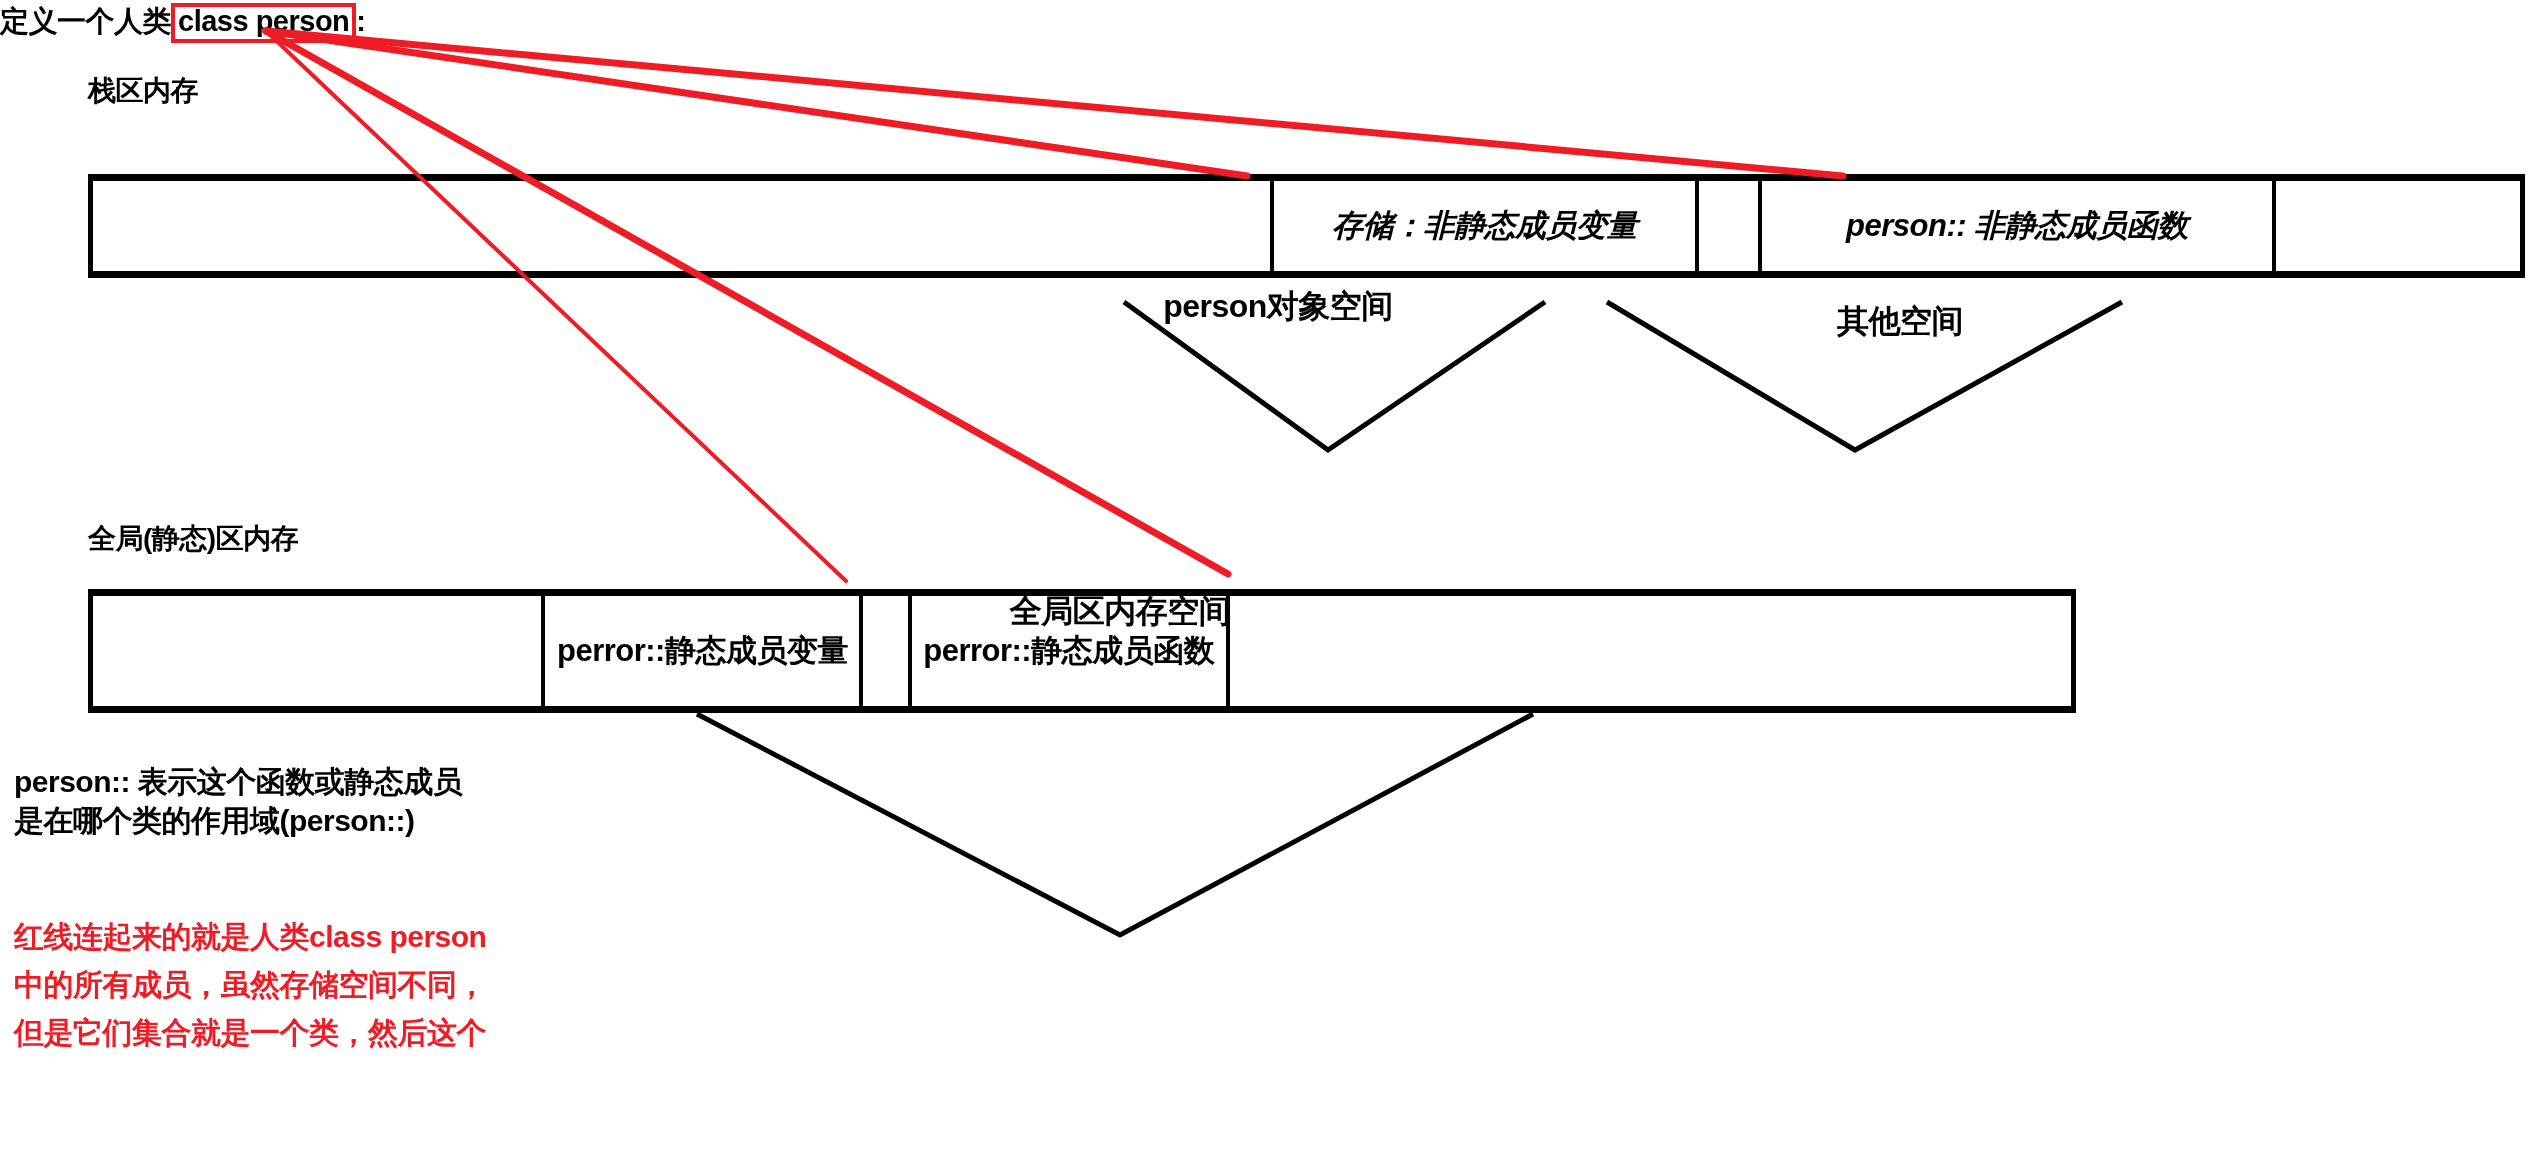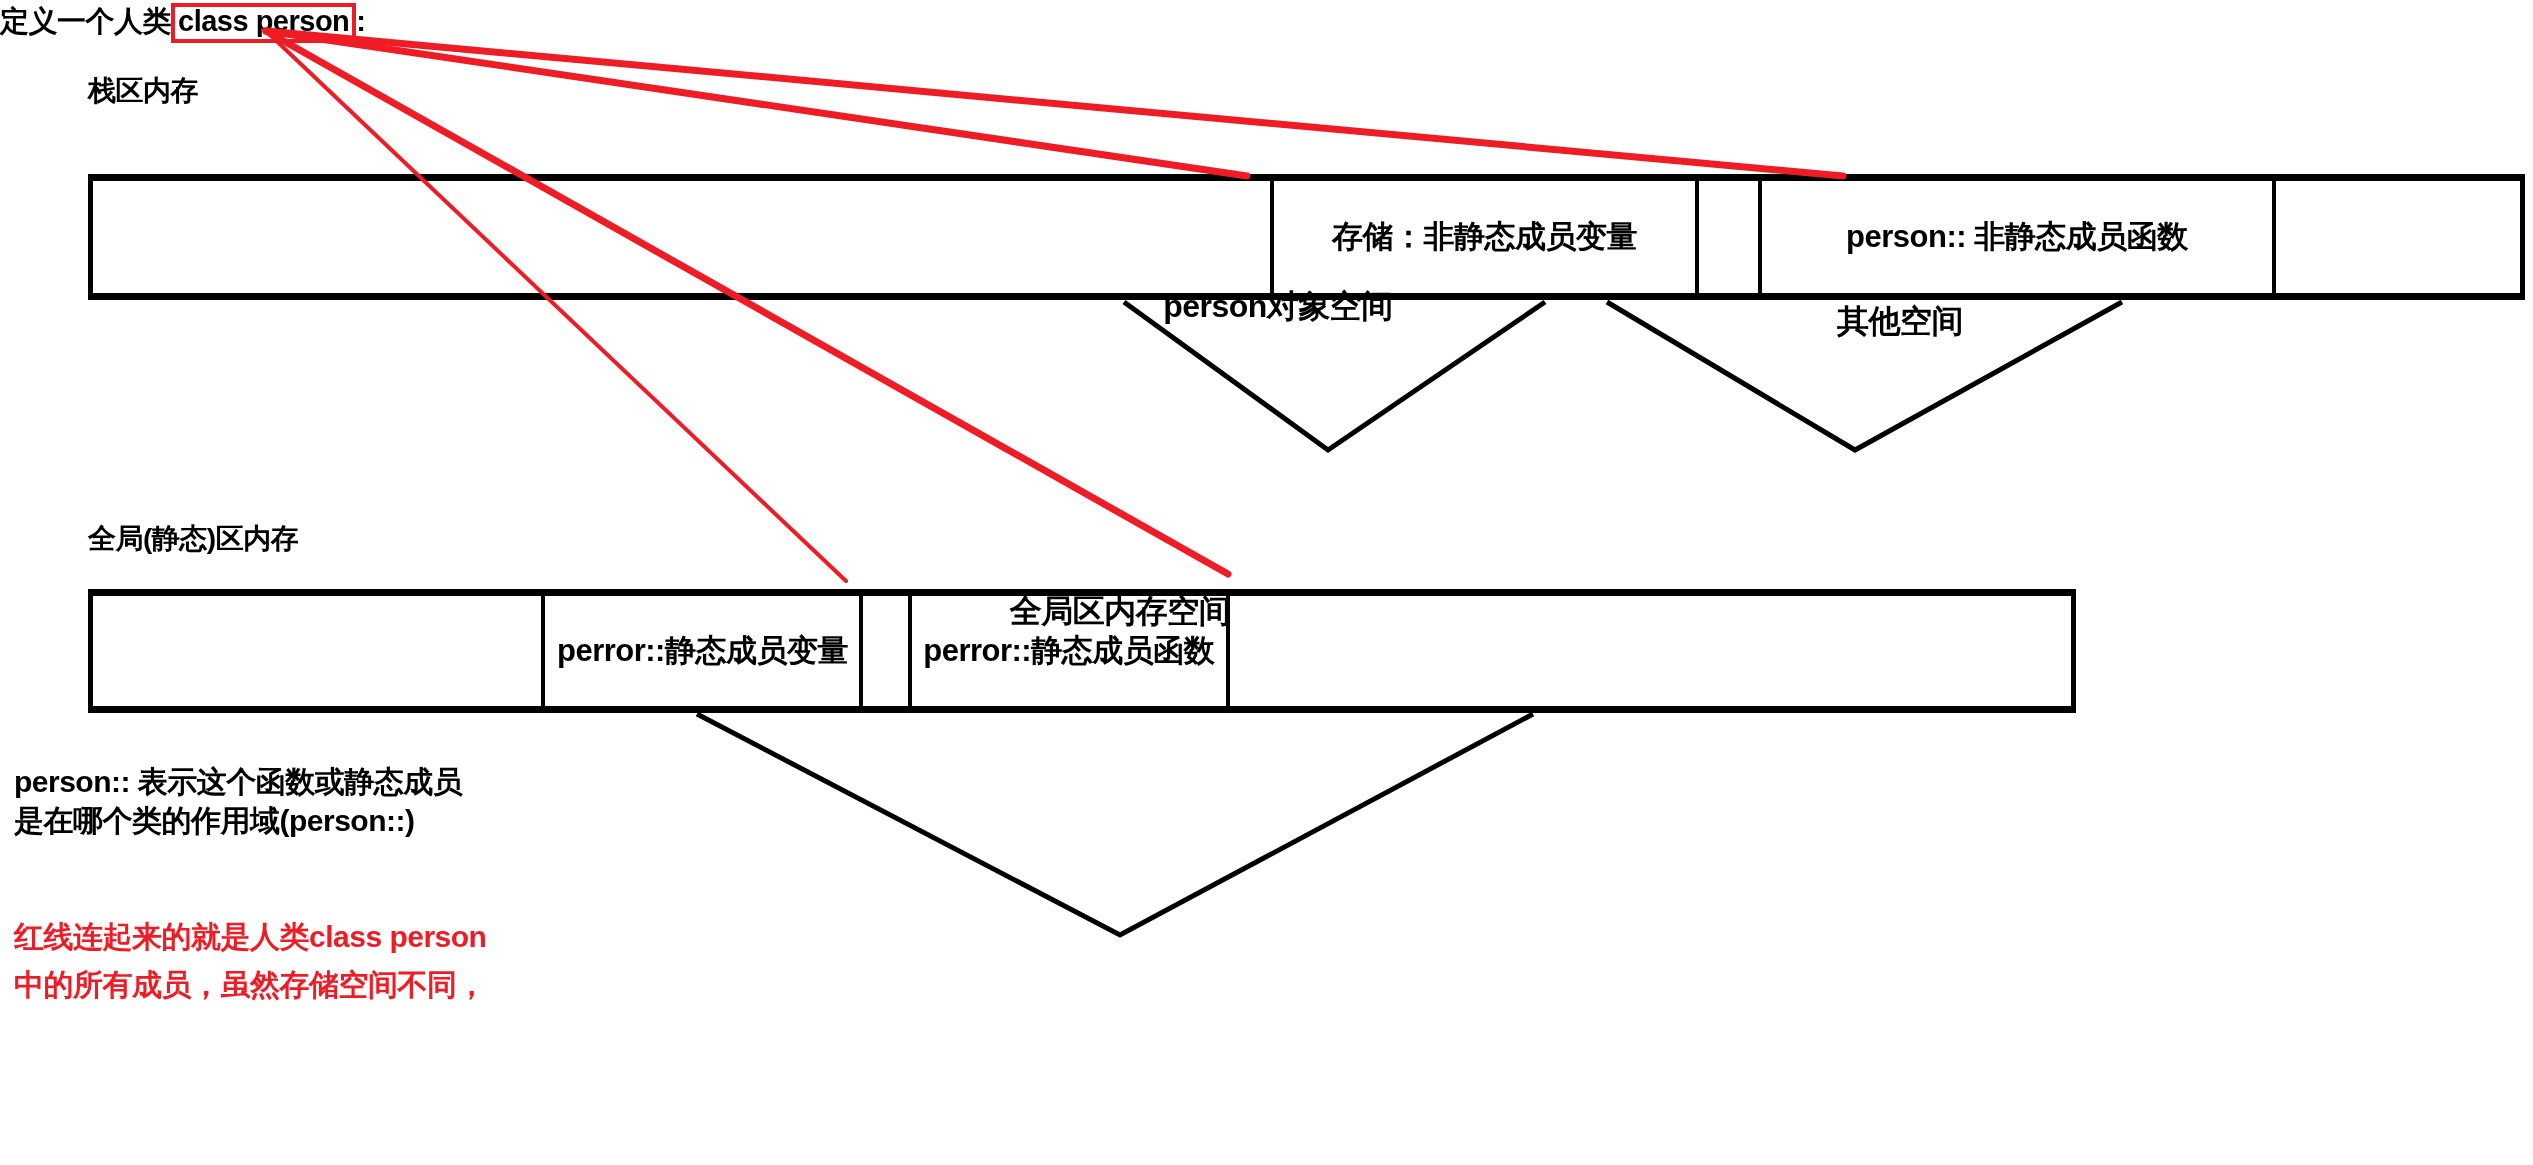--- a/index.html
+++ b/index.html
@@ -116,21 +116,21 @@
 <div id="canvas">
 
   <div class="title-row">
     <span>定义一个人类</span>
       <span class="title-boxed">class person</span>
       <span>:</span>
   </div>
 
   <div class="section-label" style="left:88px; top:72px;">栈区内存</div>
 
-  <div class="mem-bar" id="stack-bar" style="left:88px; top:174px; width:2437px; height:126px;">
+  <div class="mem-bar" id="stack-bar" style="left:88px; top:174px; width:2437px; height:104px;font-style:italic;">
     <div class="mem-cell" style="flex:1190 1190 0;"></div>
     <div class="mem-cell divider-left divider-right" style="flex:425 425 0;">存储：非静态成员变量</div>
     <div class="mem-cell" style="flex:60 60 0;"></div>
     <div class="mem-cell divider-left divider-right" style="flex:515 515 0;">person:: 非静态成员函数</div>
     <div class="mem-cell" style="flex:247 247 0;"></div>
   </div>
 
   <div class="v-label" style="left:1278px; top:285px;">person对象空间</div>
   <div class="v-label" style="left:1900px; top:300px;">其他空间</div>
 
@@ -165,15 +165,16 @@
   </svg>
 
   <div class="note-block note-black" style="left:14px; top:762px;">
     <div class="note-line">person:: 表示这个函数或静态成员</div>
     <div class="note-line">是在哪个类的作用域(person::)</div>
   </div>
 
   <div class="note-block note-red" style="left:14px; top:917px;">
     <div class="note-line">红线连起来的就是人类class person</div>
     <div class="note-line">中的所有成员，虽然存储空间不同，</div>
+    <div class="note-line">但是它们集合就是一个类，然后这个</div>
   </div>
 
 </div>
 
 </body></html>

